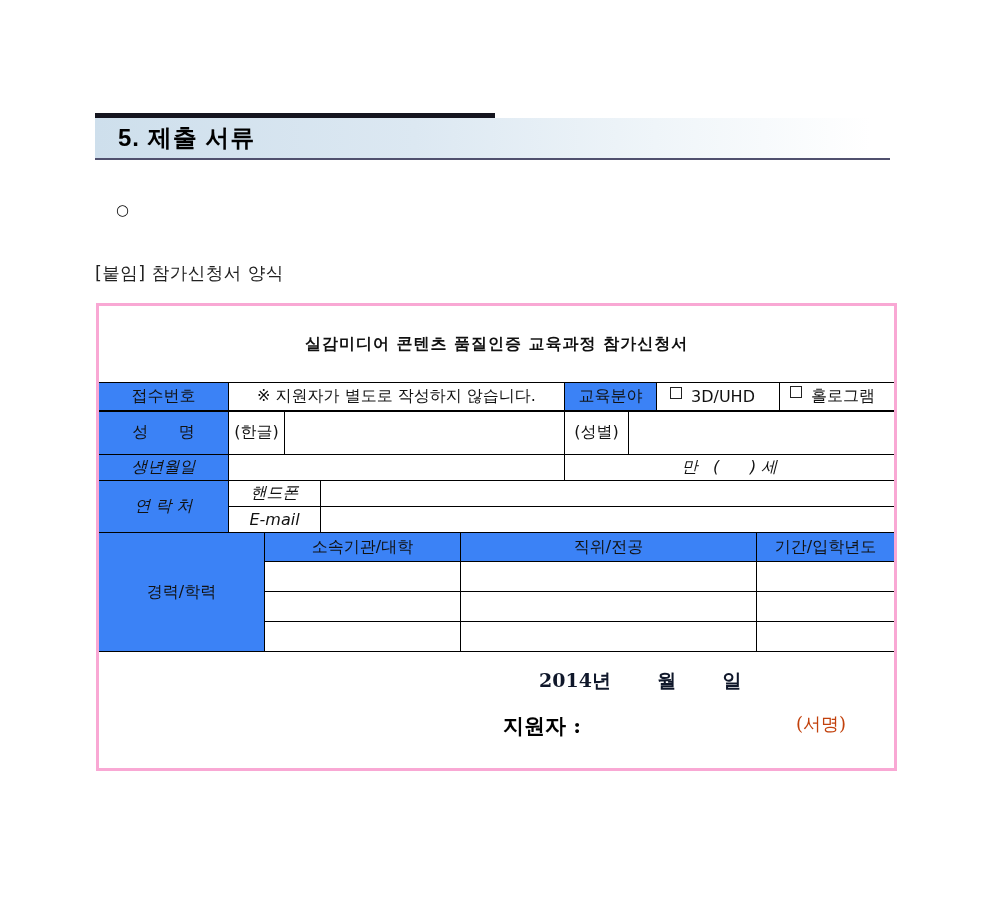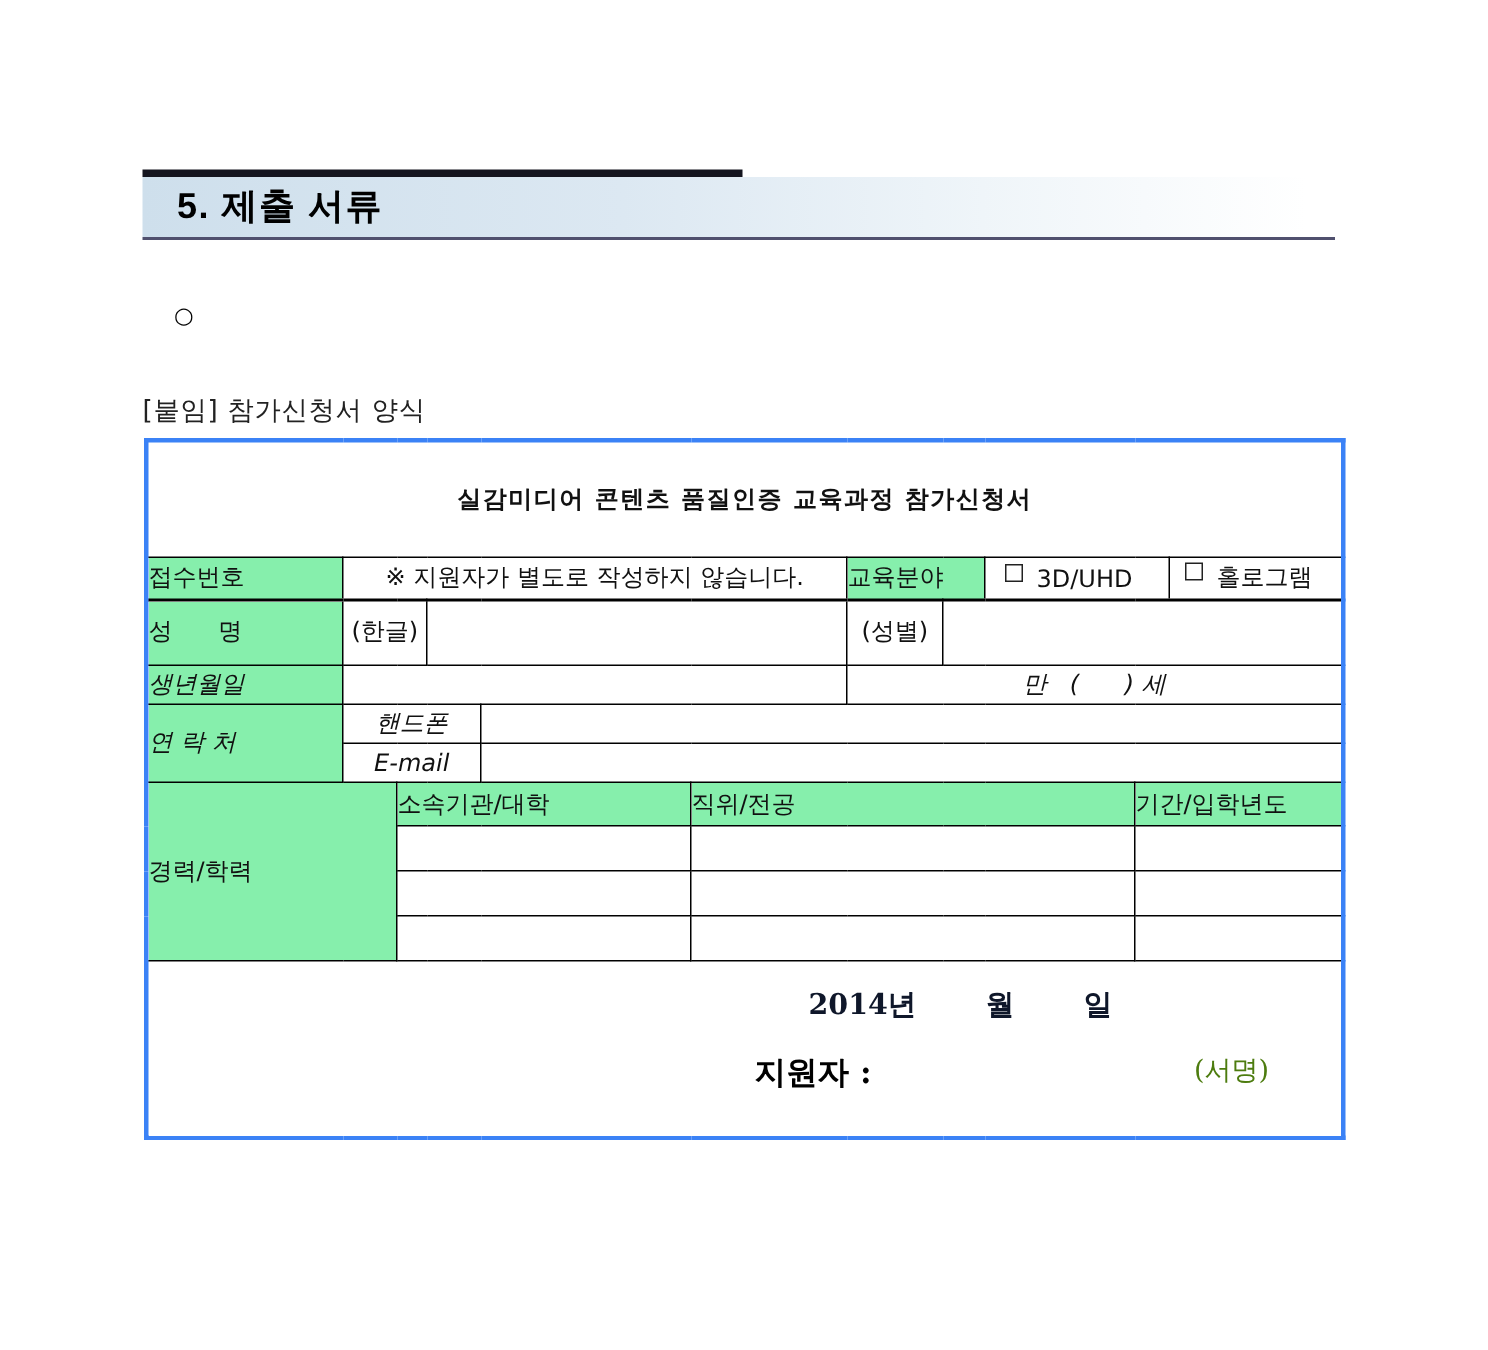--- a/index.html
+++ b/index.html
@@ -19,48 +19,48 @@
 
   
   .bullet-line { position:absolute; left:116px; top:202px; display:flex; align-items:center; gap:16px;
     font-family:"DejaVu Serif", serif; font-size:21px; color:#000; }
   .bullet-marker { font-size:15px; line-height:1; position:relative; top:1px; }
 
   
   .attach-line { position:absolute; left:95px; top:261px; font-size:17.5px; color:#222; letter-spacing:0.5px; }
 
   
-  .form-table { position:absolute; left:96px; top:292px; width:798px;
-    border-collapse:collapse; table-layout:fixed; border:3px solid #3b82f6;padding-left:48px; }
+  .form-table { position:absolute; left:96px; top:303px; width:798px;
+    border-collapse:collapse; table-layout:fixed; border:3px solid #f9a8d4;padding-left:48px; }
   .form-table td { border:1px solid #000; padding:0; font-size:16px; color:#111;
     overflow:hidden; vertical-align:middle; }
   tr.h-title  { height:78px; }
   tr.h-r1     { height:28px; }
   tr.h-r2     { height:44px; }
   tr.h-sm     { height:26px;font-style:italic; }
   tr.h-ch     { height:29px; }
   tr.h-row    { height:30px; }
   tr.h-bottom { height:118px; }
 
-  .gray { background:#86efac; white-space:pre; }
+  .gray { background:#3b82f6; text-align:center; white-space:pre; }
   .title-cell { font-family:"DejaVu Serif", serif; font-weight:bold; font-size:27px;
     text-align:center; letter-spacing:1px; background:#fff; }
   .note-cell { color:#1c1c78; text-align:center; font-size:15.5px; border-right-width:2px; }
   tr.h-r1 td { border-bottom-width:2px; }
   .opt { display:flex; align-items:flex-start; padding-left:13px; gap:9px; }
   .cb { width:10px; height:10px; border:1.5px solid #222; display:inline-block; background:#fff; flex:0 0 auto; }
   .center { text-align:center; }
   .age-cell { text-align:center; white-space:pre; font-size:17px; }
   .bottom-cell { position:relative; background:#fff; }
   .date-line { position:absolute; left:440px; top:16px; font-family:"DejaVu Serif", serif;
     font-weight:bold; font-size:19px; white-space:pre; color:#0f172a; }
   .applicant-label { position:absolute; left:360px; top:60px; font-family:"DejaVu Serif", serif;
     font-weight:bold; font-size:21px; color:#000;margin-left:44px; }
   .sign-label { position:absolute; left:697px; top:60px; font-family:"DejaVu Serif", serif;
-    font-size:18px; color:#4d7c0f; }
+    font-size:18px; color:#c2410c; }
 </style>
 </head>
 <body>
 
 <div class="sec-heading-topbar"></div>
 <div class="sec-heading">
   <div class="sec-heading-text">5. 제출 서류</div>
 </div>
 <div class="sec-heading-underline"></div>
 

